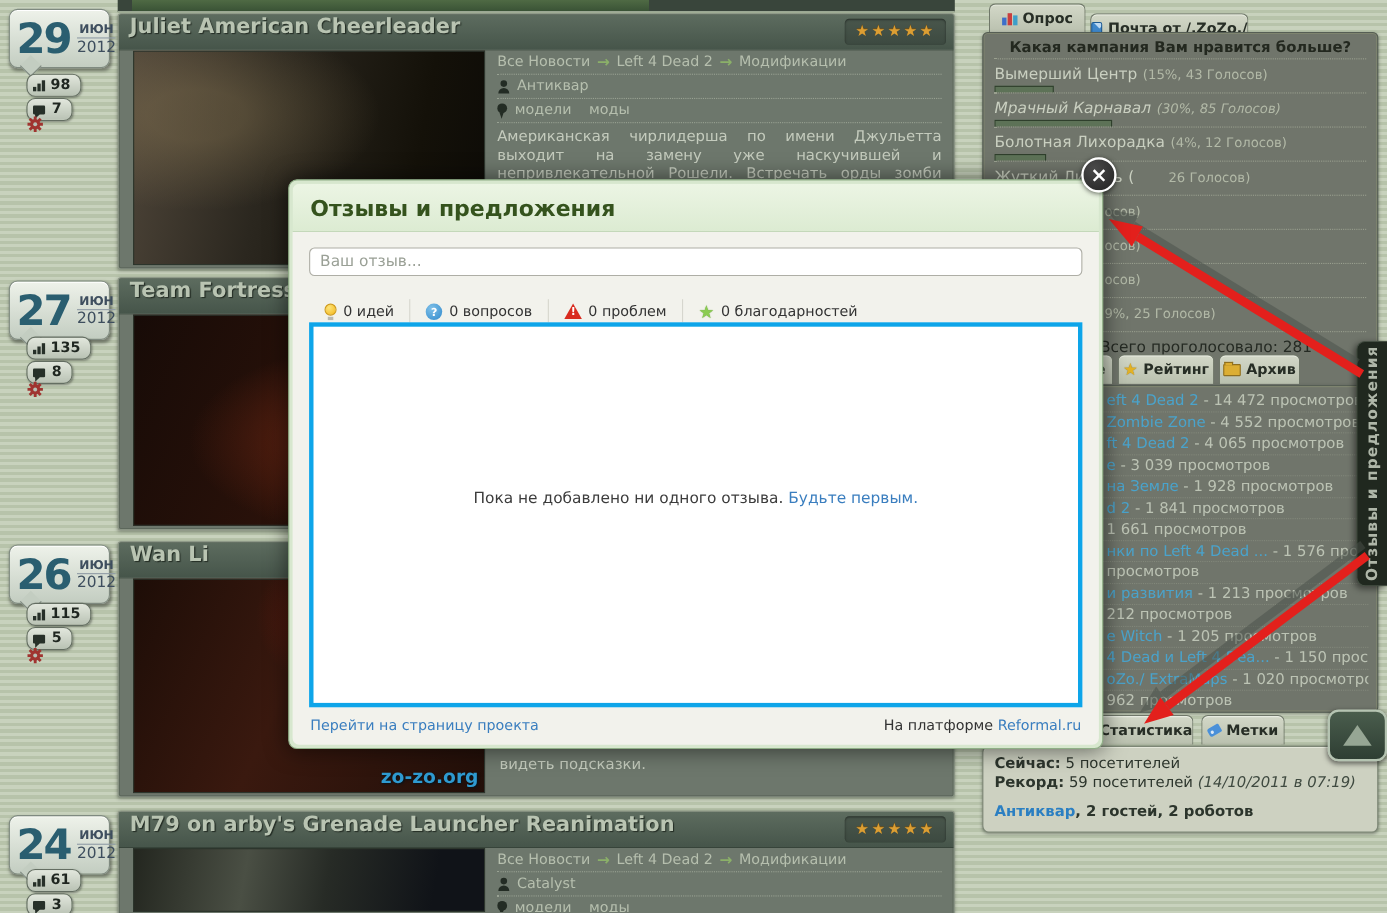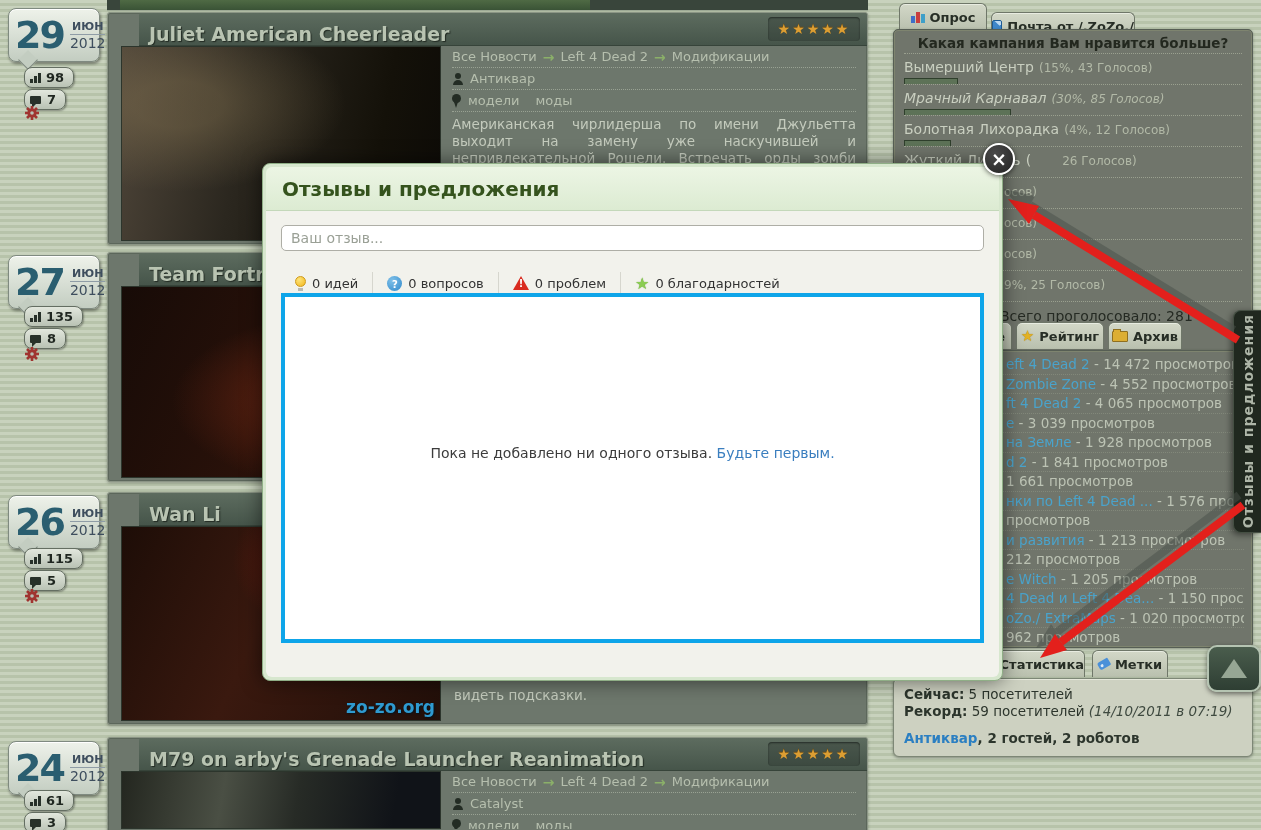--- a/index.html
+++ b/index.html
@@ -2,22 +2,22 @@
 <html><head>
 <meta charset="utf-8">
 <style>
   html,body{margin:0;padding:0;background:#9aa894;font-family:"DejaVu Sans","Liberation Sans",sans-serif;}
   #canvas{position:relative;width:1261px;height:830px;overflow:hidden;
     background:repeating-linear-gradient(to bottom,#c8d2bd 0 3px,#b7c3aa 3px 6px);}
   
   .post{position:absolute;left:107px;width:761px;background:#6d776c;border:1px solid #8b9585;border-radius:3px;
     box-shadow:inset 0 0 0 1px #5c675b, 0 1px 3px rgba(20,25,20,.35);box-sizing:border-box;}
   .ptitle{height:32px;background:linear-gradient(#5d6c5f,#46554a);border-bottom:1px solid #37443a;border-radius:2px 2px 0 0;
-    display:flex;align-items:flex-end;padding:0 10px;color:#b9c4b2;font-size:19px;font-weight:bold;
-    text-shadow:1px 1px 1px #232c24;white-space:nowrap;overflow:hidden;position:relative;margin-left:31px;}
+    display:flex;align-items:flex-start;padding:0 10px;color:#b9c4b2;font-size:19px;font-weight:bold;
+    text-shadow:1px 1px 1px #232c24;white-space:nowrap;overflow:hidden;position:relative;}
   .stars-box{position:absolute;right:7px;top:4px;width:92px;height:24px;background:rgba(25,32,26,.25);
     border-radius:4px;box-shadow:inset 0 1px 2px rgba(0,0,0,.5);display:flex;align-items:center;justify-content:center;}
   .stars{font-size:14px;letter-spacing:2px;color:#dc9e33;text-shadow:0 -1px 0 #6e4f17;line-height:1;}
   .pimg{position:absolute;left:13px;top:33px;width:320px;bottom:3px;box-shadow:inset 0 0 0 1px #2c352c;}
   .img-juliet{background:radial-gradient(ellipse at 18% 30%, rgba(150,130,90,.35) 0 12%, transparent 45%),
     linear-gradient(100deg,#4e4539 0%,#2b271f 38%,#141109 78%,#0d0b07 100%);}
   .img-tf2{background:radial-gradient(ellipse at 72% 60%, rgba(130,45,22,.55) 0 20%, transparent 55%),
     linear-gradient(115deg,#170b07 0%,#2b120a 55%,#3d180e 100%);}
   .img-wanli{background:radial-gradient(ellipse at 86% 18%, rgba(150,30,16,.7) 0 14%, transparent 42%),
     linear-gradient(115deg,#1d0d07 0%,#3a190f 45%,#220f09 100%);}
@@ -481,17 +481,21 @@
           <span class="ic-star-green"></span>
           <span>0 благодарностей</span>
         </div>
       </div>
       <div class="m-list">
         <div class="m-empty">
           <span>Пока не добавлено ни одного отзыва.</span>
           <a class="m-link" href="#">Будьте первым.</a>
         </div>
       </div>
+      <div class="m-footer">
+        <a class="m-link" href="#">Перейти на страницу проекта</a>
+        <span><span>На платформе </span><a class="m-link" href="#">Reformal.ru</a></span>
+      </div>
     </div>
   </div>
   <div class="m-close">×</div>
 
 </div>
 
 </body></html>

